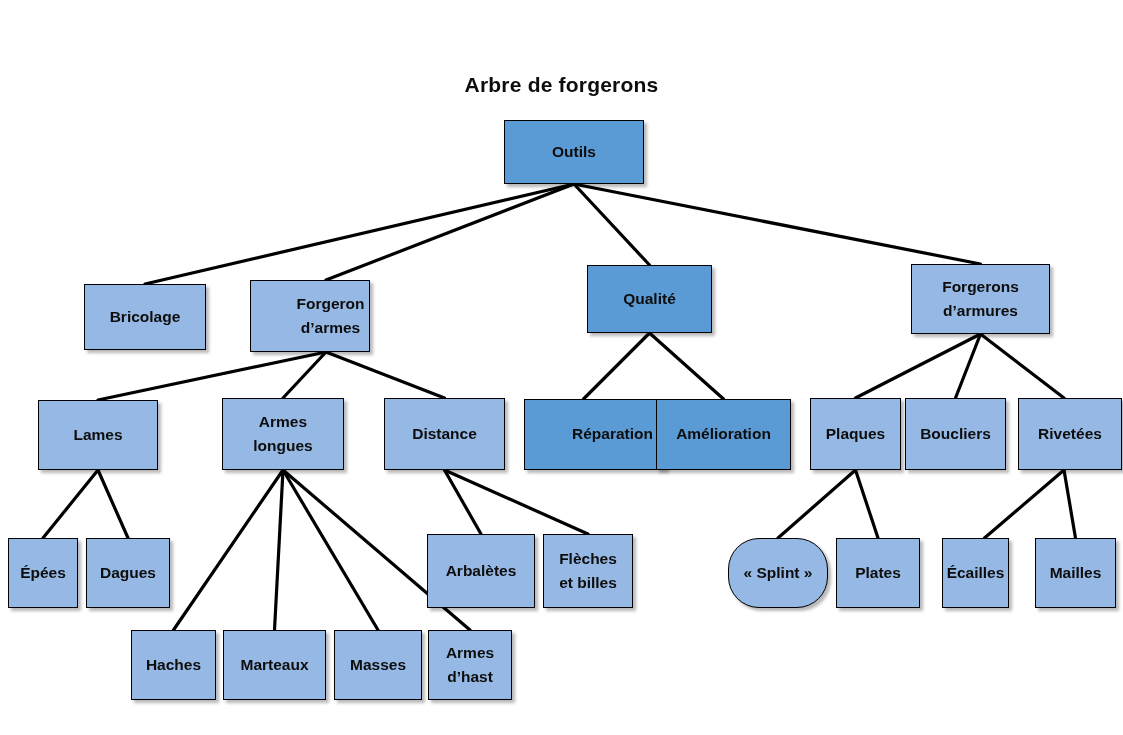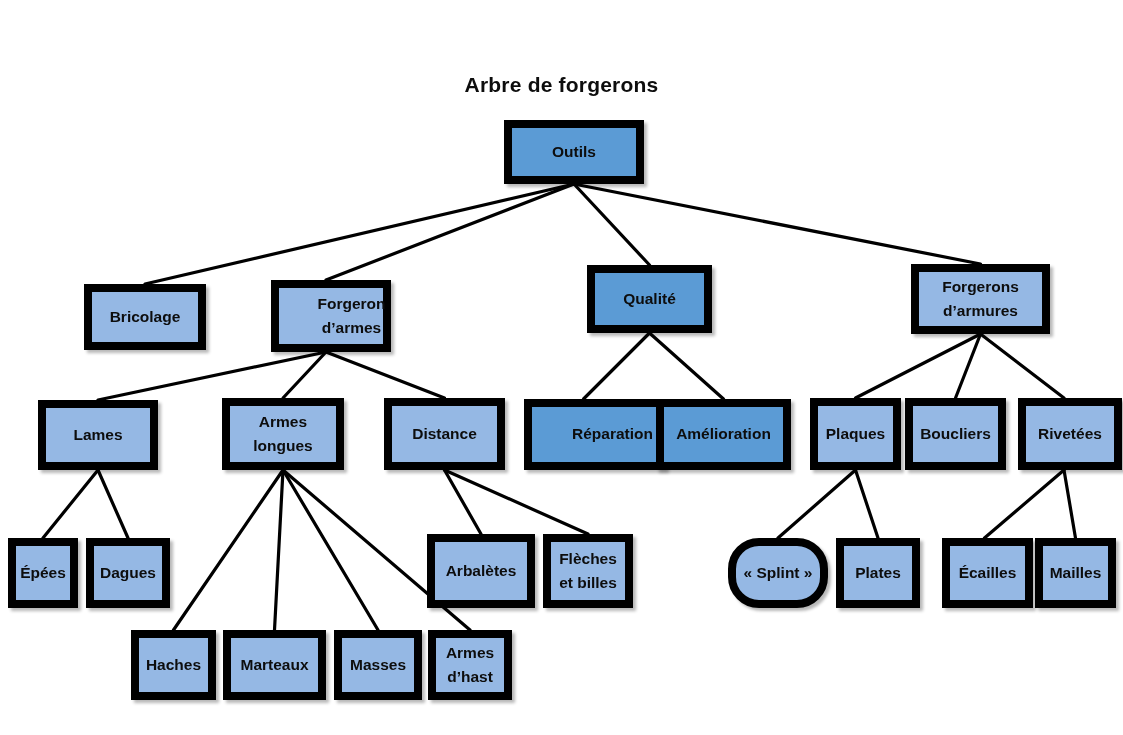--- a/index.html
+++ b/index.html
@@ -30,21 +30,21 @@
     width: 1123px;
     text-align: center;
     font-size: 21px;
     font-weight: bold;
     color: #0d0d0d;
     letter-spacing: 0.2px;
   }
   .node {
     position: absolute;
     box-sizing: border-box;
-    border: 8px solid #000000;
+    border: 1px solid #000000;
     display: flex;
     align-items: center;
     justify-content: center;
     text-align: center;
     font-size: 15.5px;
     font-weight: bold;
     color: #0d0d0d;
     line-height: 1.55;
     padding: 2px 4px;
     box-shadow: 3px 3px 3px rgba(0,0,0,0.28);
@@ -84,21 +84,21 @@
       <line x1="283" y1="470" x2="470" y2="630" stroke="#000000" stroke-width="3.2" stroke-linecap="round"></line>
     </svg>
   <div id="title">Arbre de forgerons</div>
   <div id="nodes">
       <div class="node dark" style="left: 504px; top: 120px; width: 140px; height: 64px;">
         <span class="lbl">Outils</span>
       </div>
       <div class="node" style="left: 84px; top: 284px; width: 122px; height: 66px;">
         <span class="lbl">Bricolage</span>
       </div>
-      <div class="node" style="left: 271px; top: 280px; width: 120px; height: 72px; padding-left: 45px;">
+      <div class="node" style="left: 250px; top: 280px; width: 120px; height: 72px; padding-left: 45px;">
         <span class="lbl">Forgeron
 d’armes</span>
       </div>
       <div class="node dark" style="left: 587px; top: 265px; width: 125px; height: 68px;">
         <span class="lbl">Qualité</span>
       </div>
       <div class="node" style="left: 911px; top: 264px; width: 139px; height: 70px;">
         <span class="lbl">Forgerons
 d’armures</span>
       </div>
@@ -139,21 +139,21 @@
       <div class="node" style="left: 543px; top: 534px; width: 90px; height: 74px;">
         <span class="lbl">Flèches
 et billes</span>
       </div>
       <div class="node" style="left: 728px; top: 538px; width: 100px; height: 70px; border-radius: 31px;">
         <span class="lbl">« Splint »</span>
       </div>
       <div class="node" style="left: 836px; top: 538px; width: 84px; height: 70px;">
         <span class="lbl">Plates</span>
       </div>
-      <div class="node" style="left: 942px; top: 538px; width: 91px; height: 70px;">
+      <div class="node" style="left: 942px; top: 538px; width: 67px; height: 70px;">
         <span class="lbl">Écailles</span>
       </div>
       <div class="node" style="left: 1035px; top: 538px; width: 81px; height: 70px;">
         <span class="lbl">Mailles</span>
       </div>
       <div class="node" style="left: 131px; top: 630px; width: 85px; height: 70px;">
         <span class="lbl">Haches</span>
       </div>
       <div class="node" style="left: 223px; top: 630px; width: 103px; height: 70px;">
         <span class="lbl">Marteaux</span>

